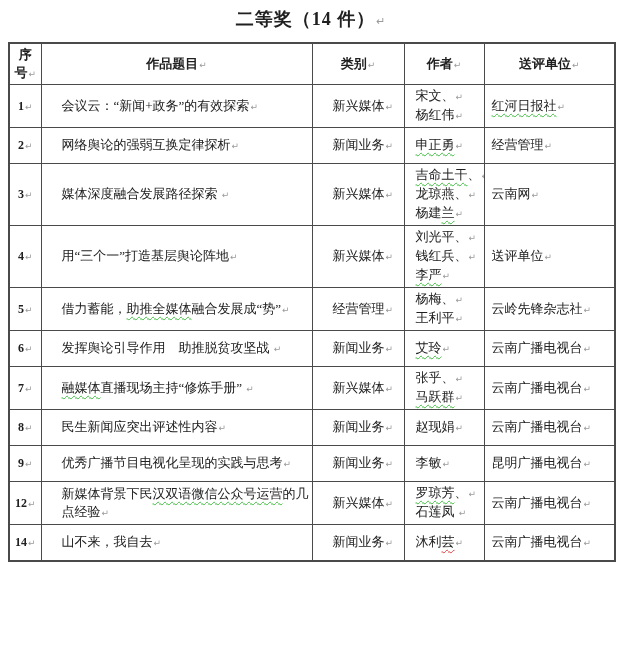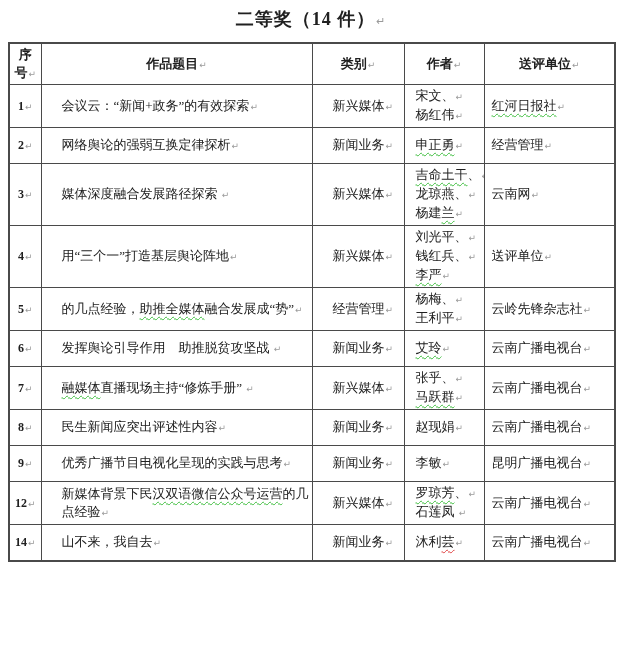--- a/index.html
+++ b/index.html
@@ -145,21 +145,21 @@
           <td class="cell-cat"><span>新兴媒体</span><span class="mark">↵</span></td>
           <td class="cell-auth">
             <div class="author-line"><span>刘光平、</span><span class="mark">↵</span></div>
             <div class="author-line"><span>钱红兵、</span><span class="mark">↵</span></div>
             <div class="author-line"><span class="sq-green">李严</span><span class="mark">↵</span></div>
           </td>
           <td class="cell-unit"><span>送评单位</span><span class="mark">↵</span></td>
         </tr>
         <tr>
           <td class="cell-no"><span>5</span><span class="mark">↵</span></td>
-          <td class="cell-title"><span>的几点经验，</span><span class="sq-green">助推全媒体</span><span>融合发展成“势”</span><span class="mark">↵</span></td>
+          <td class="cell-title"><span>借力蓄能，</span><span class="sq-green">助推全媒体</span><span>融合发展成“势”</span><span class="mark">↵</span></td>
           <td class="cell-cat"><span>经营管理</span><span class="mark">↵</span></td>
           <td class="cell-auth">
             <div class="author-line"><span>杨梅、</span><span class="mark">↵</span></div>
             <div class="author-line"><span>王利平</span><span class="mark">↵</span></div>
           </td>
           <td class="cell-unit"><span>云岭先锋杂志社</span><span class="mark">↵</span></td>
         </tr>
         <tr>
           <td class="cell-no"><span>6</span><span class="mark">↵</span></td>
           <td class="cell-title"><span>发挥舆论引导作用　助推脱贫攻坚战 </span><span class="mark">↵</span></td>

